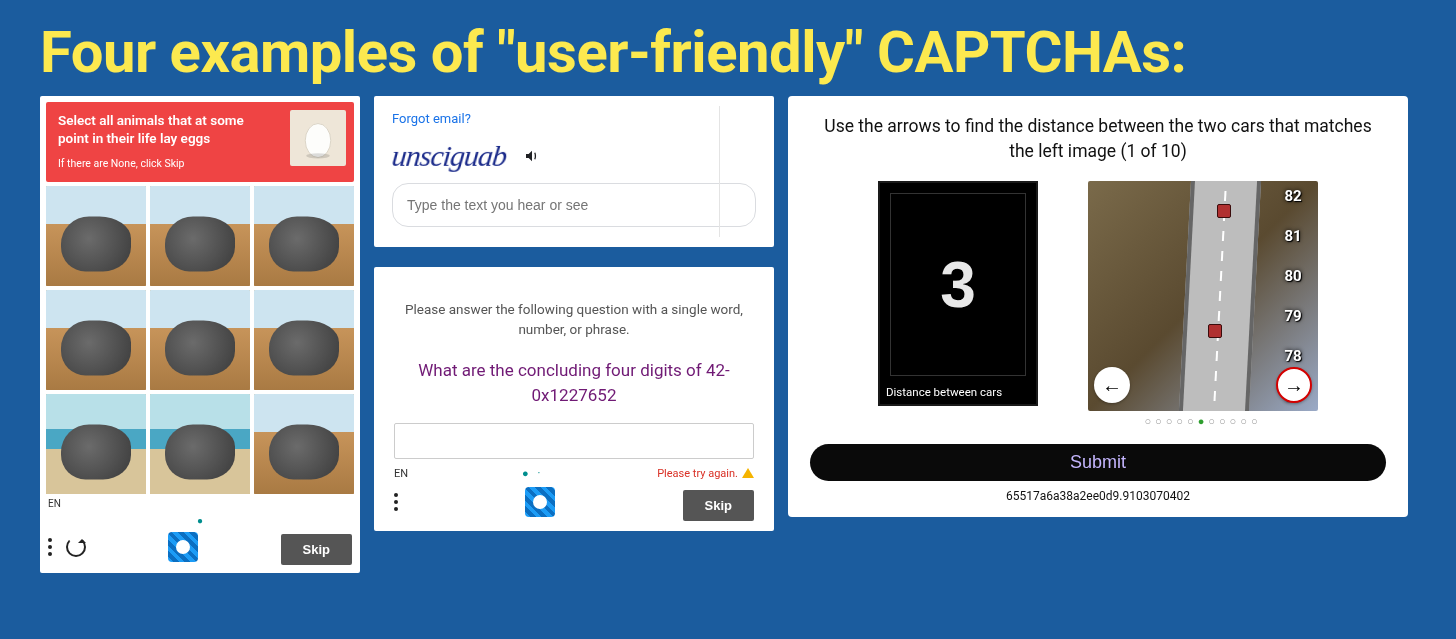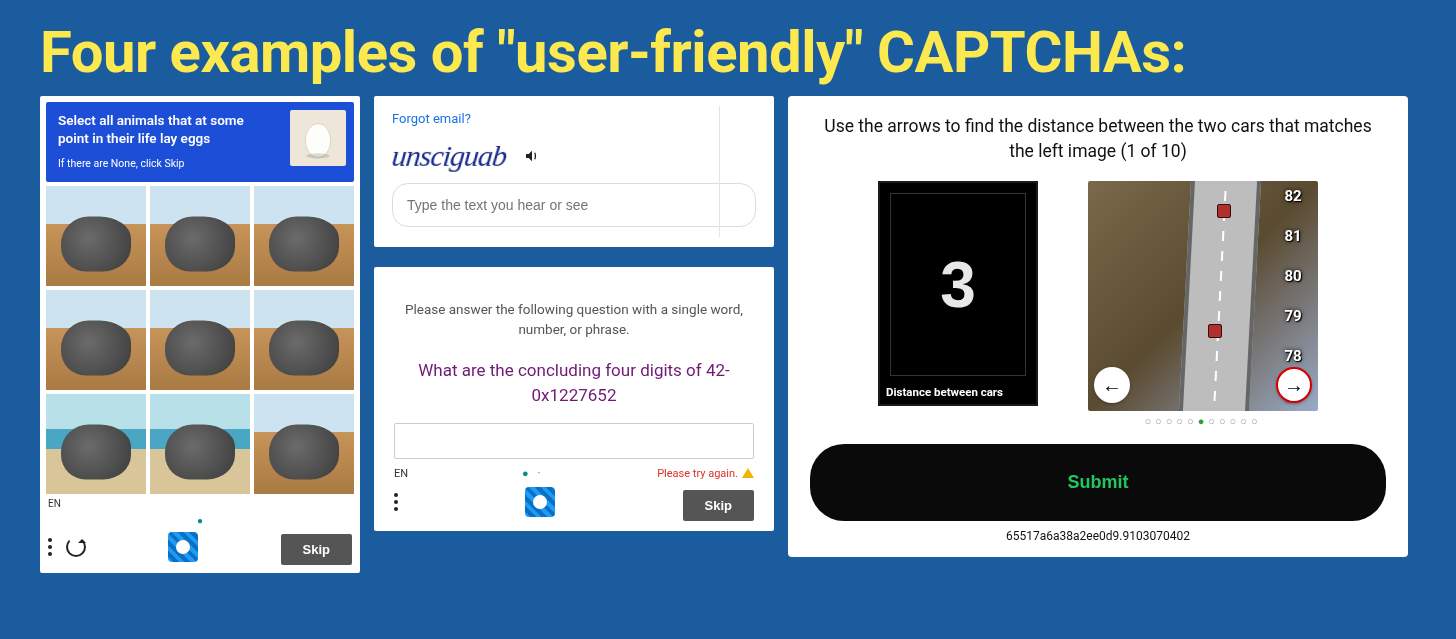--- a/index.html
+++ b/index.html
@@ -25,21 +25,21 @@
   }
 
   
   .p1 {
     background: #fff;
     width: 320px;
     border-radius: 2px;
     padding: 6px;
   }
   .p1-header {
-    background: #1d4ed8;
+    background: #ef4444;
     color: #fff;
     padding: 10px 12px;
     border-radius: 2px;
     position: relative;
     min-height: 80px;
   }
   .p1-instruction { font-size: 13.5px; font-weight: 600; line-height: 1.3; max-width: 200px; }
   .p1-sub { font-size: 10.5px; margin-top: 10px; }
   .p1-ref {
     position: absolute; right: 8px; top: 8px;
@@ -140,21 +140,21 @@
   .p4-left {
     width:160px; height:225px; background:#000; position:relative; border:2px solid #1a1a1a;
   }
   .p4-left-inset { position:absolute; inset:10px 10px 28px 10px; border:1px solid #333;}
   .p4-left-num {
     position:absolute; left:50%; top:46%; transform:translate(-50%,-50%);
     color:#e8e8e8; font-size:64px; font-weight:700; font-family: Arial, sans-serif;
   }
   .p4-left-cap {
     position:absolute; left:0; right:0; bottom:0; background:#000; color:#fff;
-    font-size:11.5px; font-weight:700; padding:5px 6px;
+    font-size:11.5px; font-weight:400; padding:5px 6px;
   }
   .p4-right {
     width:230px; height:230px; position:relative;
     background: linear-gradient(135deg,#7a6a4a 0%, #5a4a30 50%, #9aaac7 100%);
     border-radius:2px; overflow:hidden;
   }
   .p4-road {
     position:absolute; left:42%; top:-10px; bottom:-10px; width:70px;
     background:#bdbdbd; transform: rotate(3deg);
     border-left:4px solid #666; border-right:4px solid #666;
@@ -171,22 +171,22 @@
   .p4-arrow {
     position:absolute; bottom:8px; width:36px; height:36px; border-radius:50%;
     background:#fff; display:flex; align-items:center; justify-content:center;
     font-size:20px; cursor:pointer; box-shadow:0 1px 3px rgba(0,0,0,.3);
   }
   .p4-arrow.left{ left:6px; }
   .p4-arrow.right{ right:6px; border:2px solid #d40000;}
   .p4-dots { text-align:center; letter-spacing:4px; font-size:11px; margin-top:4px; color:#999;}
   .p4-dots .on{ color:#2e9e2e; }
   .p4-submit {
-    width:100%; background:#0a0a0a; color:#22c55e; border:none; border-radius:34px;
-    padding:28px 0; font-size:18px; font-weight:700; margin-top:10px; cursor:pointer;
+    width:100%; background:#0a0a0a; color:#c4b5fd; border:none; border-radius:34px;
+    padding:8px 0; font-size:18px; font-weight:400; margin-top:10px; cursor:pointer;
   }
   .p4-hash { text-align:center; font-size:12px; color:#111; margin-top:8px;}
 </style>
 </head>
 <body>
 
 <h1 class="page-title">Four examples of "user-friendly" CAPTCHAs:</h1>
 
 <div class="panels">
 

